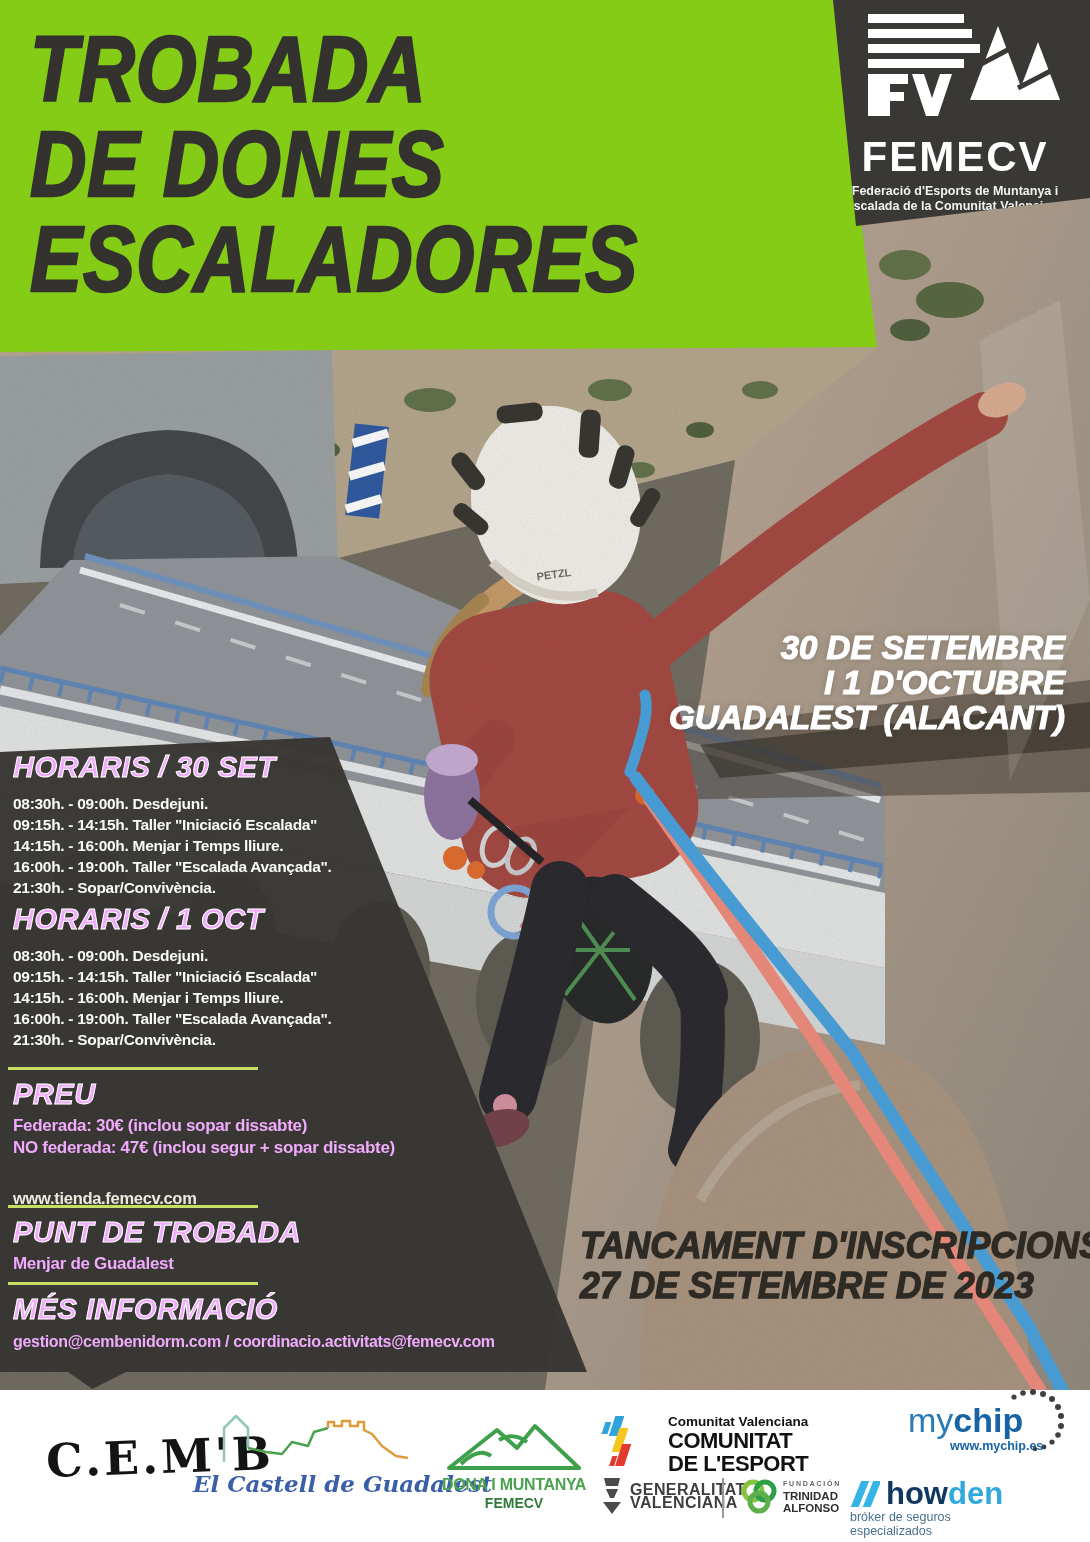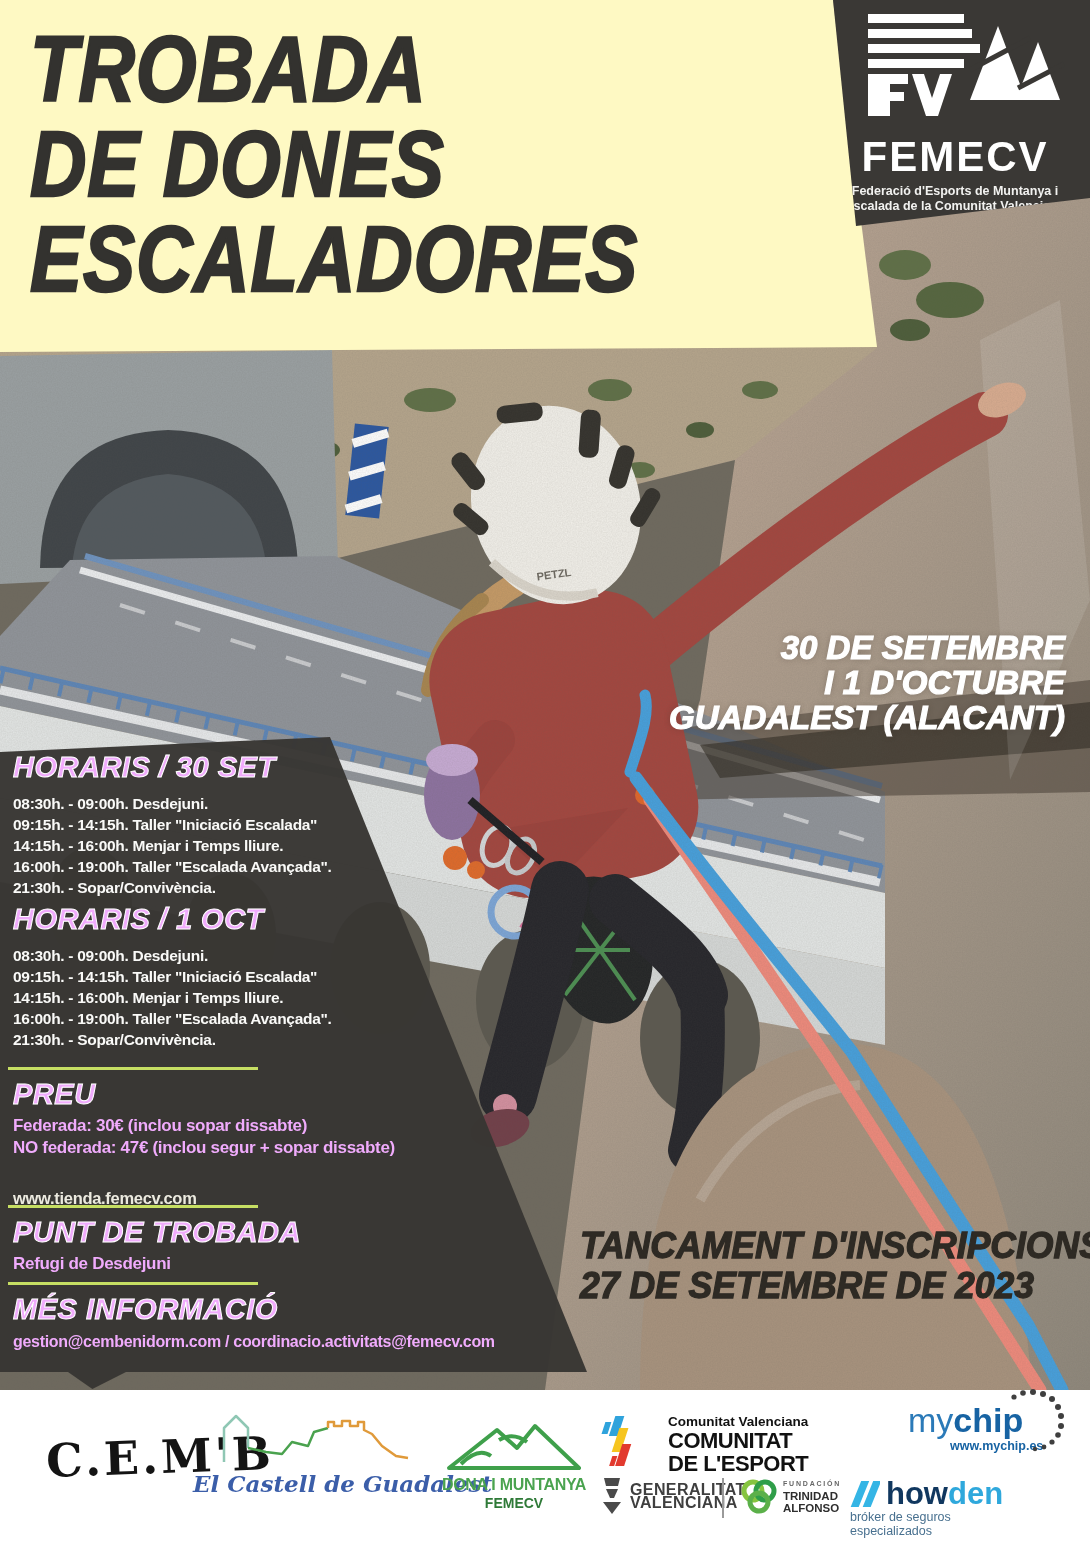--- a/index.html
+++ b/index.html
@@ -1,21 +1,21 @@
 <!DOCTYPE html>
 <html><head>
 <meta charset="utf-8">
 <style>
   html,body{margin:0;padding:0;background:#e8e8e8;}
   .poster{position:relative;width:1090px;height:1542px;background:#ffffff;overflow:hidden;
           font-family:"Liberation Sans", sans-serif;}
   .photo{position:absolute;left:0;top:0;width:1090px;height:1390px;}
 
   
-  .green-header{position:absolute;left:0;top:0;width:1090px;height:353px;background:#fef9c3;
+  .green-header{position:absolute;left:0;top:0;width:1090px;height:353px;background:#84cc16;
     clip-path:polygon(0 0,833px 0,877px 347px,0 352px);}
   .title{position:absolute;left:30px;top:22px;color:#33322f;font-weight:bold;font-style:italic;
     font-size:93px;line-height:95px;letter-spacing:1px;-webkit-text-stroke:2.5px #33322f;
     transform:scaleX(0.84);transform-origin:left top;white-space:nowrap;}
 
   
   .femecv-box{position:absolute;left:820px;top:0;width:270px;height:226px;background:#3a3835;
     clip-path:polygon(13px 0,270px 0,270px 198px,36px 226px);color:#fff;text-align:center;}
   .femecv-name{margin-top:2px;font-size:42px;font-weight:bold;letter-spacing:2px;line-height:42px;}
   .femecv-sub{font-size:12.5px;line-height:15px;font-weight:bold;color:#f2f2f0;}
@@ -275,21 +275,21 @@
     </div>
 
     <div class="divider" style="top:330px;"></div>
     <div class="panel-abs sec-h" style="top:341px;">PREU</div>
     <div class="panel-abs pline" style="top:378px;">Federada: 30€ (inclou sopar dissabte)</div>
     <div class="panel-abs pline" style="top:400px;">NO federada: 47€ (inclou segur + sopar dissabte)</div>
     <div class="panel-abs purl" style="top:416px;margin-top:36px;">www.tienda.femecv.com</div>
 
     <div class="divider" style="top:468px;"></div>
     <div class="panel-abs sec-h" style="top:479px;">PUNT DE TROBADA</div>
-    <div class="panel-abs pline" style="top:516px;">Refugi de Desdejuni</div>
+    <div class="panel-abs pline" style="top:516px;">Menjar de Guadalest</div>
 
     <div class="divider" style="top:545px;"></div>
     <div class="panel-abs sec-h" style="top:556px;">MÉS INFORMACIÓ</div>
     <div class="panel-abs pline" style="top:594px;font-size:16px;">gestion@cembenidorm.com / coordinacio.activitats@femecv.com</div>
   </div>
   <div class="panel-tail"></div>
 
   <div class="footer">
 
     <div class="cemb">C.E.M'B</div>

